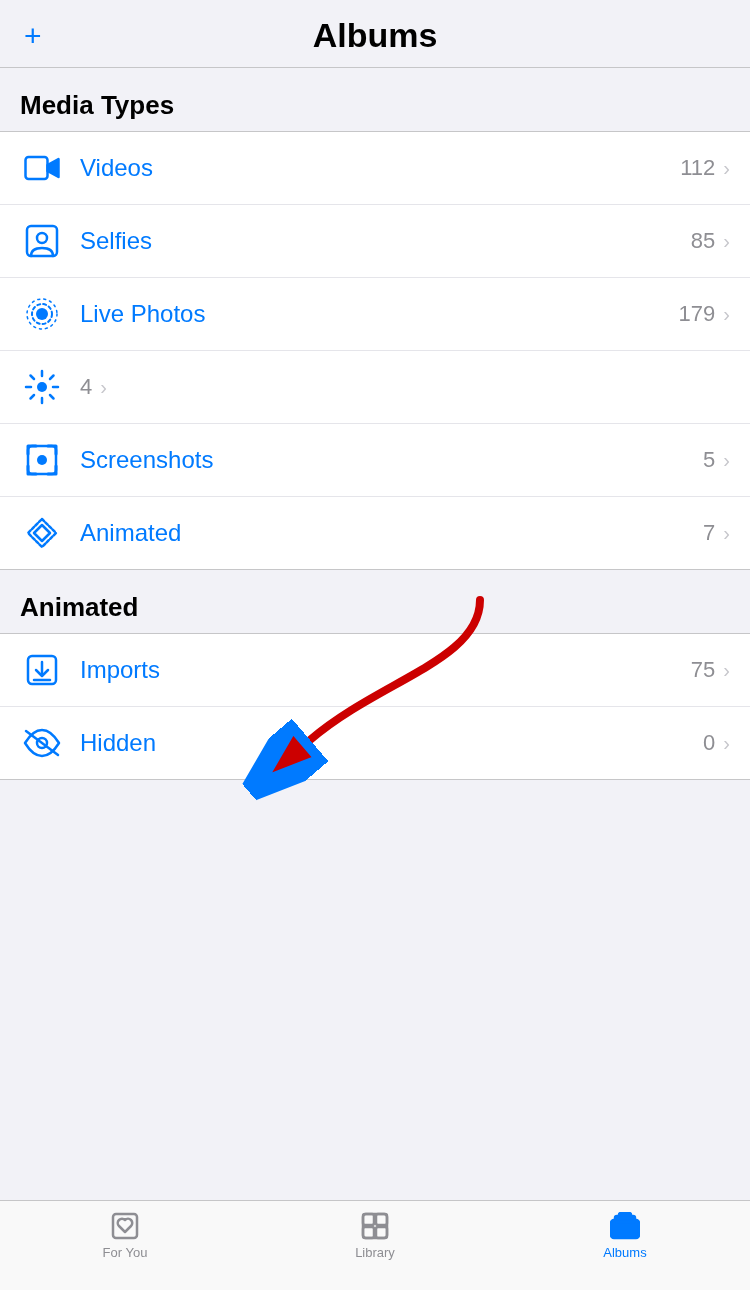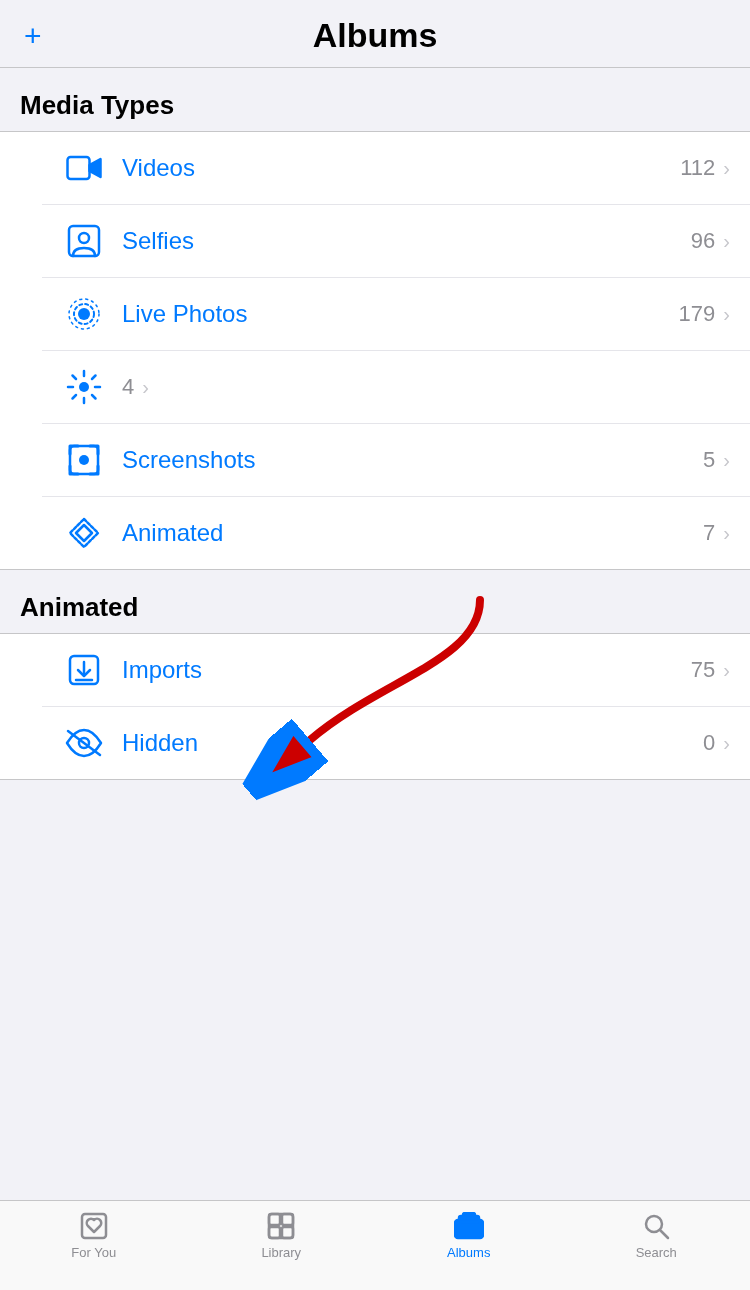--- a/index.html
+++ b/index.html
@@ -52,21 +52,20 @@
       font-weight: 700;
       color: #000;
       padding: 0 20px 10px 20px;
     }
 
     
     .list-container {
       background: #fff;
       border-top: 1px solid #c6c6c8;
       border-bottom: 1px solid #c6c6c8;
-      padding-left: 42px;
     }
 
     
     .list-item {
       display: flex;
       align-items: center;
       padding: 14px 20px;
       background: #fff;
       border-bottom: 1px solid #e5e5ea;
       cursor: pointer;
@@ -188,21 +187,21 @@
 
       <div class="list-item">
         <div class="list-item-icon">
           <svg width="34" height="34" viewBox="0 0 34 34">
             <rect x="2" y="2" width="30" height="30" rx="4" ry="4"></rect>
             <circle cx="17" cy="14" r="5"></circle>
             <path d="M6,32 Q6,24 17,24 Q28,24 28,32" stroke-linecap="round"></path>
           </svg>
         </div>
         <span class="list-item-label">Selfies</span>
-        <span class="list-item-count">96</span>
+        <span class="list-item-count">85</span>
         <span class="list-item-chevron">›</span>
       </div>
 
       <div class="list-item">
         <div class="list-item-icon">
           <svg width="36" height="36" viewBox="0 0 36 36">
             <circle cx="18" cy="18" r="6" fill="#007aff" stroke="none"></circle>
             <circle cx="18" cy="18" r="10" fill="none" stroke="#007aff" stroke-width="2" stroke-dasharray="3,3"></circle>
             <circle cx="18" cy="18" r="15" fill="none" stroke="#007aff" stroke-width="1.5" stroke-dasharray="2,4"></circle>
           </svg>
@@ -341,23 +340,14 @@
     <div class="tab-icon active-albums">
       <svg width="30" height="28" viewBox="0 0 30 28" style="stroke:#007aff; fill:#007aff;">
         <rect x="1" y="8" width="28" height="18" rx="3" ry="3"></rect>
         <rect x="5" y="4" width="20" height="6" rx="2" ry="2"></rect>
         <rect x="9" y="1" width="12" height="5" rx="2" ry="2" fill="#007aff"></rect>
       </svg>
     </div>
     <span class="tab-label active">Albums</span>
   </div>
 
-  <div class="tab-item">
-    <div class="tab-icon">
-      <svg width="28" height="28" viewBox="0 0 28 28" style="stroke:#8e8e93; fill:none;">
-        <circle cx="12" cy="12" r="8"></circle>
-        <line x1="18" y1="18" x2="26" y2="26"></line>
-      </svg>
-    </div>
-    <span class="tab-label">Search</span>
-  </div>
 
 </div>
 
 </body></html>

